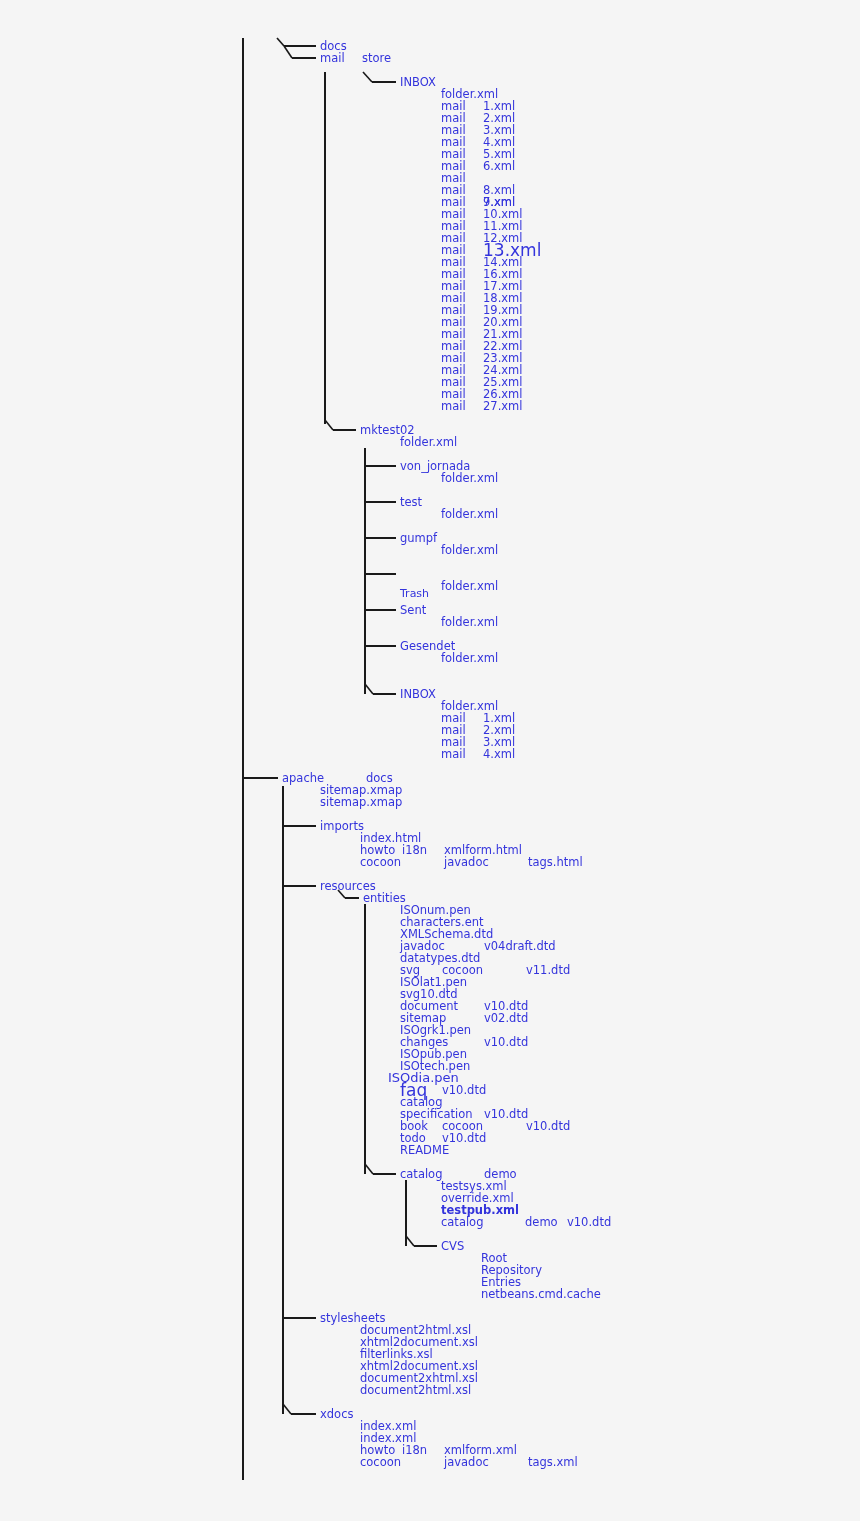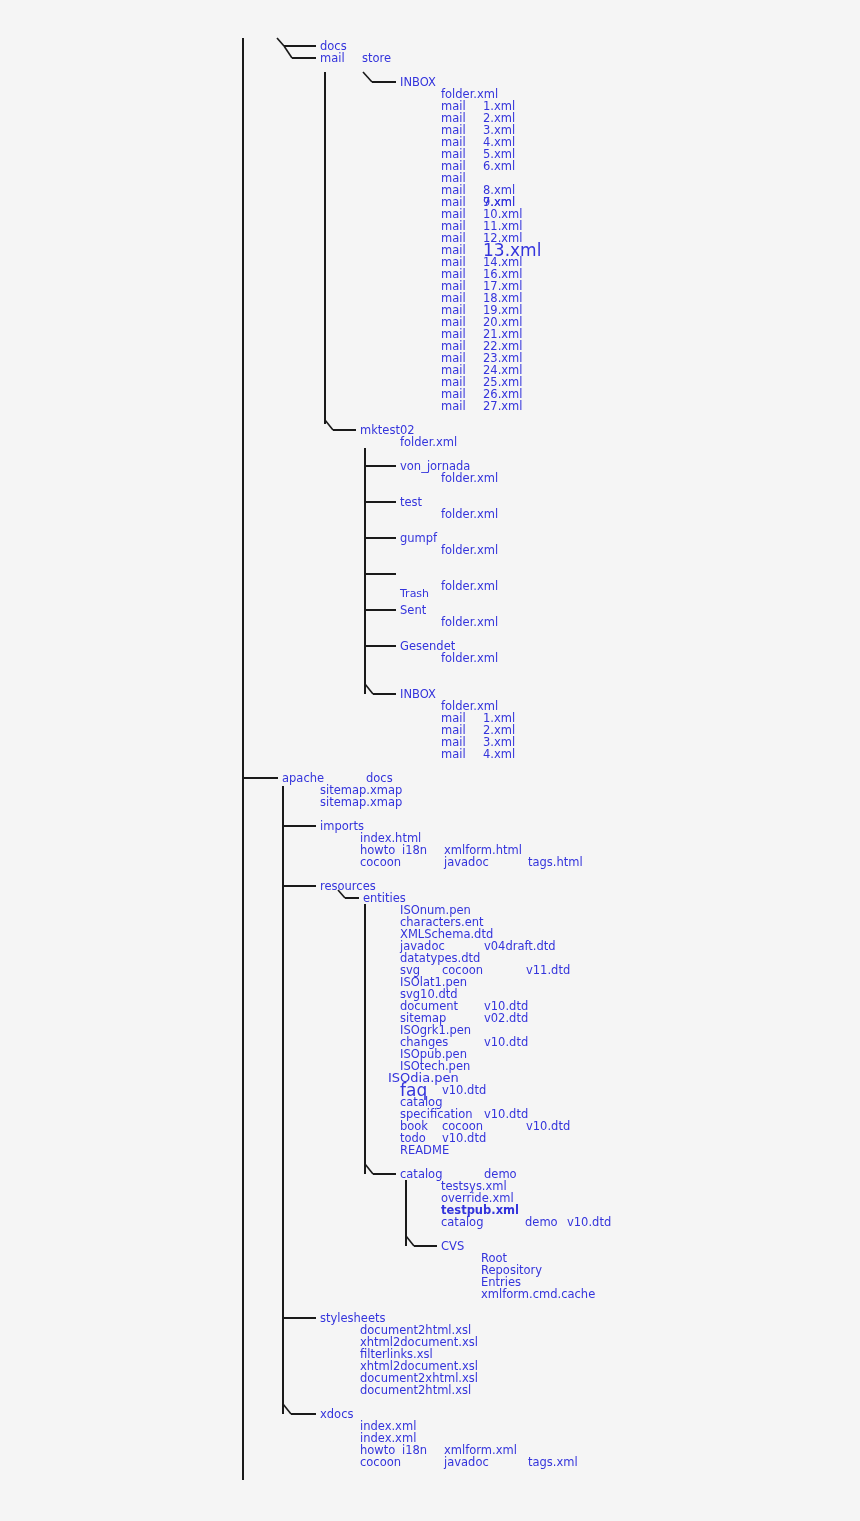--- a/index.html
+++ b/index.html
@@ -213,21 +213,21 @@
       <span class="tok" style="font-size: 11.5px; left: 441px; top: 1180px;">testsys.xml</span>
       <span class="tok" style="font-size: 11.5px; left: 441px; top: 1192px;">override.xml</span>
       <span class="tok" style="font-size: 11.5px; left: 441px; top: 1204px; font-weight: bold;">testpub.xml</span>
       <span class="tok" style="font-size: 11.5px; left: 441px; top: 1216px;">catalog</span>
       <span class="tok" style="font-size: 11.5px; left: 525px; top: 1216px;">demo</span>
       <span class="tok" style="font-size: 11.5px; left: 567px; top: 1216px;">v10.dtd</span>
       <span class="tok" style="font-size: 11.5px; left: 441px; top: 1240px;">CVS</span>
       <span class="tok" style="font-size: 11.5px; left: 481px; top: 1252px;">Root</span>
       <span class="tok" style="font-size: 11.5px; left: 481px; top: 1264px;">Repository</span>
       <span class="tok" style="font-size: 11.5px; left: 481px; top: 1276px;">Entries</span>
-      <span class="tok" style="font-size: 11.5px; left: 481px; top: 1288px;">xmlform.cmd.cache</span>
+      <span class="tok" style="font-size: 11.5px; left: 481px; top: 1288px;">netbeans.cmd.cache</span>
       <span class="tok" style="font-size: 11.5px; left: 320px; top: 1312px;">stylesheets</span>
       <span class="tok" style="font-size: 11.5px; left: 360px; top: 1324px;">document2html.xsl</span>
       <span class="tok" style="font-size: 11.5px; left: 360px; top: 1336px;">xhtml2document.xsl</span>
       <span class="tok" style="font-size: 11.5px; left: 360px; top: 1348px;">filterlinks.xsl</span>
       <span class="tok" style="font-size: 11.5px; left: 360px; top: 1360px;">xhtml2document.xsl</span>
       <span class="tok" style="font-size: 11.5px; left: 360px; top: 1372px;">document2xhtml.xsl</span>
       <span class="tok" style="font-size: 11.5px; left: 360px; top: 1384px;">document2html.xsl</span>
       <span class="tok" style="font-size: 11.5px; left: 320px; top: 1408px;">xdocs</span>
       <span class="tok" style="font-size: 11.5px; left: 360px; top: 1420px;">index.xml</span>
       <span class="tok" style="font-size: 11.5px; left: 360px; top: 1432px;">index.xml</span>

